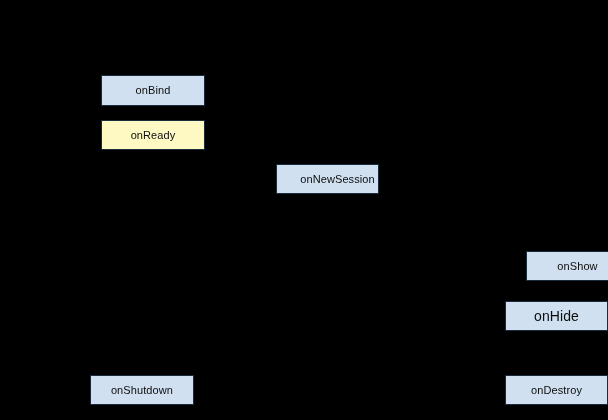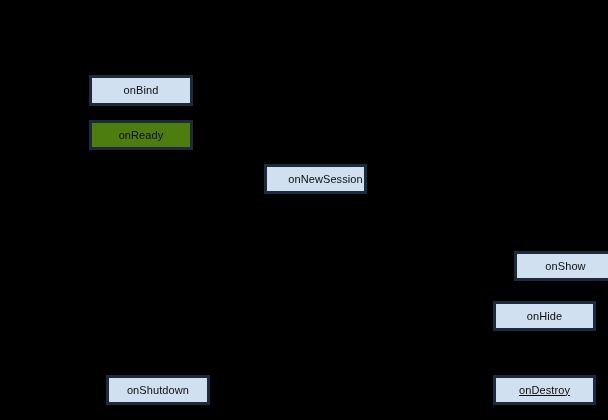--- a/index.html
+++ b/index.html
@@ -13,63 +13,64 @@
     width: 608px;
     height: 420px;
     background: #000000;
     overflow: hidden;
     font-family: "Liberation Sans", sans-serif;
   }
   .node {
     position: absolute;
     box-sizing: border-box;
     background: #d0e0f0;
-    border: 3px solid #8b5cf6;
+    border: 1px solid #8b5cf6;
     display: flex;
     align-items: center;
     justify-content: center;
     color: #0d0d0d;
     font-size: 11px;
     font-family: "Liberation Sans", sans-serif;
     line-height: 1;
     letter-spacing: 0.1px;
     white-space: nowrap;
     user-select: none;
+    margin-left: 12px;
   }
   .node-label {
     pointer-events: none;
   }
 </style>
 </head>
 <body>
 
 <div id="canvas" style="width: 608px; height: 420px; background: rgb(0, 0, 0);">
 
   <div class="node" id="node-on-bind" style="left: 89px; top: 75px; width: 104px; height: 31px; background: rgb(208, 224, 240); border-color: rgb(26, 43, 60); color: rgb(13, 13, 13); font-size: 11px;">
     <span class="node-label">onBind</span>
   </div>
 
-  <div class="node" id="node-on-ready" style="left: 89px; top: 120px; width: 104px; height: 30px; background: #4d7c0f; border-color: rgb(26, 43, 60); color: rgb(13, 13, 13); font-size: 11px;">
+  <div class="node" id="node-on-ready" style="left: 89px; top: 120px; width: 104px; height: 30px; background: #fef9c3; border-color: rgb(26, 43, 60); color: rgb(13, 13, 13); font-size: 11px;">
     <span class="node-label">onReady</span>
   </div>
 
   <div class="node" id="node-on-new-session" style="left: 264px; top: 164px; width: 103px; height: 30px; background: rgb(208, 224, 240); border-color: rgb(26, 43, 60); color: rgb(13, 13, 13); font-size: 11px; padding-left: 20px;">
     <span class="node-label">onNewSession</span>
   </div>
 
 
   <div class="node" id="node-on-show" style="left: 514px; top: 251px; width: 103px; height: 30px; background: rgb(208, 224, 240); border-color: rgb(26, 43, 60); color: rgb(13, 13, 13); font-size: 11px;">
     <span class="node-label">onShow</span>
   </div>
 
-  <div class="node" id="node-on-hide" style="left: 493px; top: 301px; width: 103px; height: 30px; background: rgb(208, 224, 240); border-color: rgb(26, 43, 60); color: rgb(13, 13, 13); font-size: 11px;">
+  <div class="node" id="node-on-hide" style="left: 493px; top: 301px; width: 103px; height: 30px; background: rgb(208, 224, 240); border-color: rgb(26, 43, 60); color: rgb(13, 13, 13); font-size: 14px;">
     <span class="node-label">onHide</span>
   </div>
 
-  <div class="node" id="node-on-shutdown" style="left: 106px; top: 375px; width: 104px; height: 30px; background: rgb(208, 224, 240); border-color: rgb(26, 43, 60); color: rgb(13, 13, 13); font-size: 11px;">
+  <div class="node" id="node-on-shutdown" style="left: 78px; top: 375px; width: 104px; height: 30px; background: rgb(208, 224, 240); border-color: rgb(26, 43, 60); color: rgb(13, 13, 13); font-size: 11px;">
     <span class="node-label">onShutdown</span>
   </div>
 
-  <div class="node" id="node-on-destroy" style="left: 493px; top: 375px; width: 103px; height: 30px; background: rgb(208, 224, 240); border-color: rgb(26, 43, 60); color: rgb(13, 13, 13); font-size: 11px; text-decoration: underline;">
+  <div class="node" id="node-on-destroy" style="left: 493px; top: 375px; width: 103px; height: 30px; background: rgb(208, 224, 240); border-color: rgb(26, 43, 60); color: rgb(13, 13, 13); font-size: 11px;">
     <span class="node-label">onDestroy</span>
   </div>
 
 </div>
 
 </body></html>

